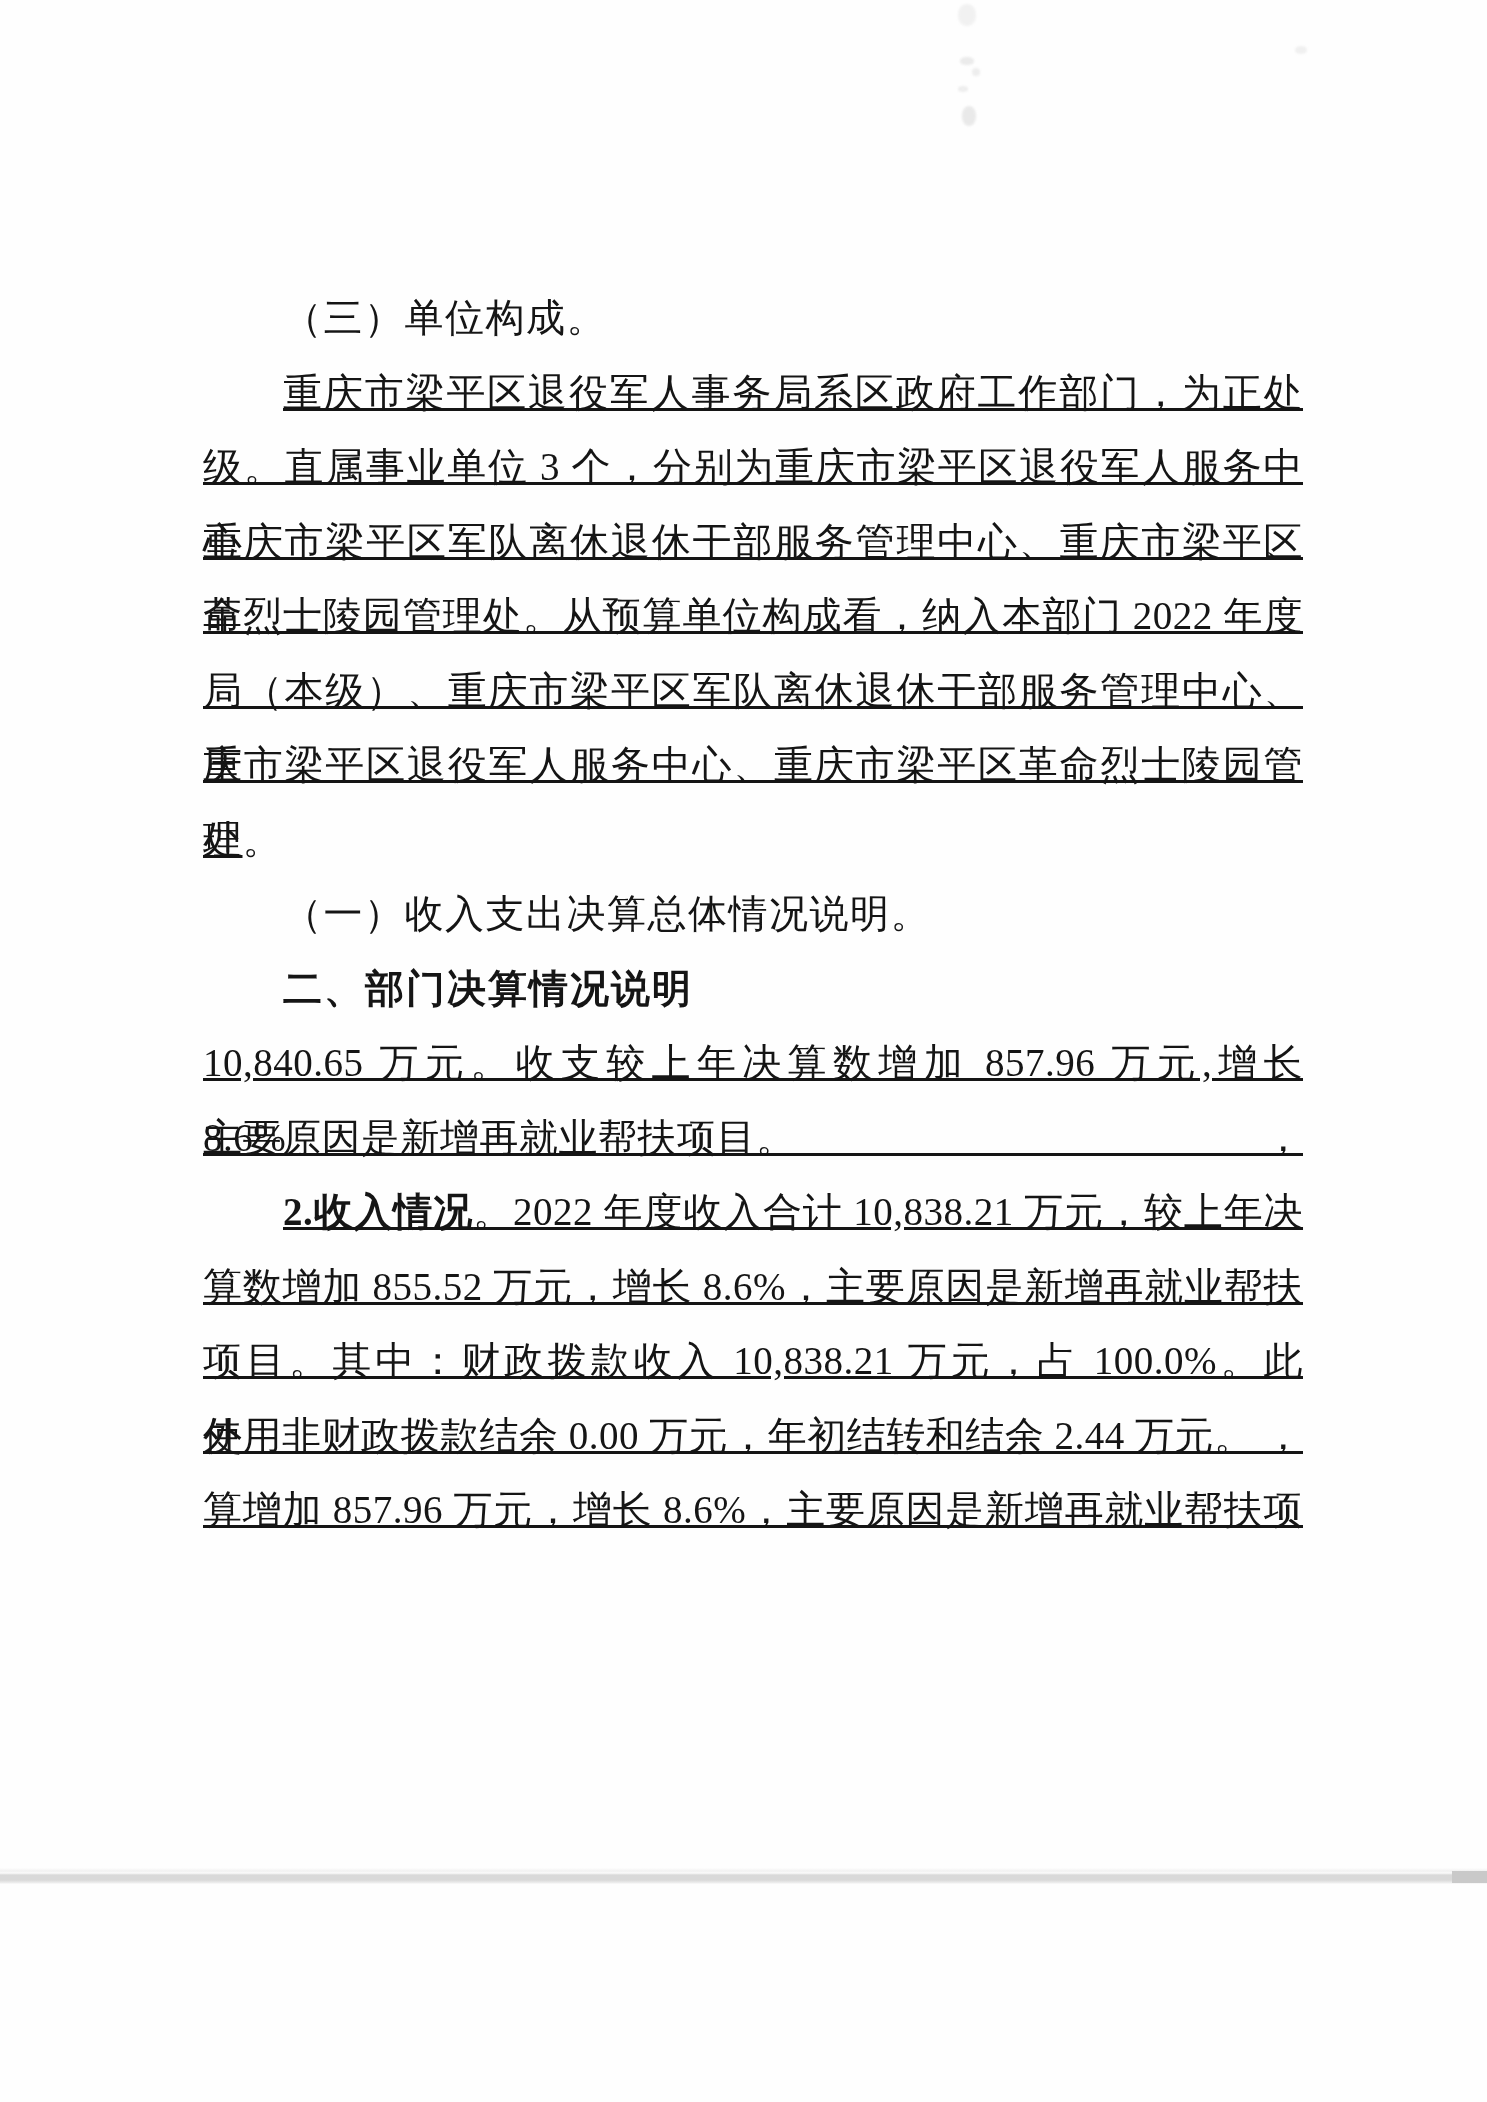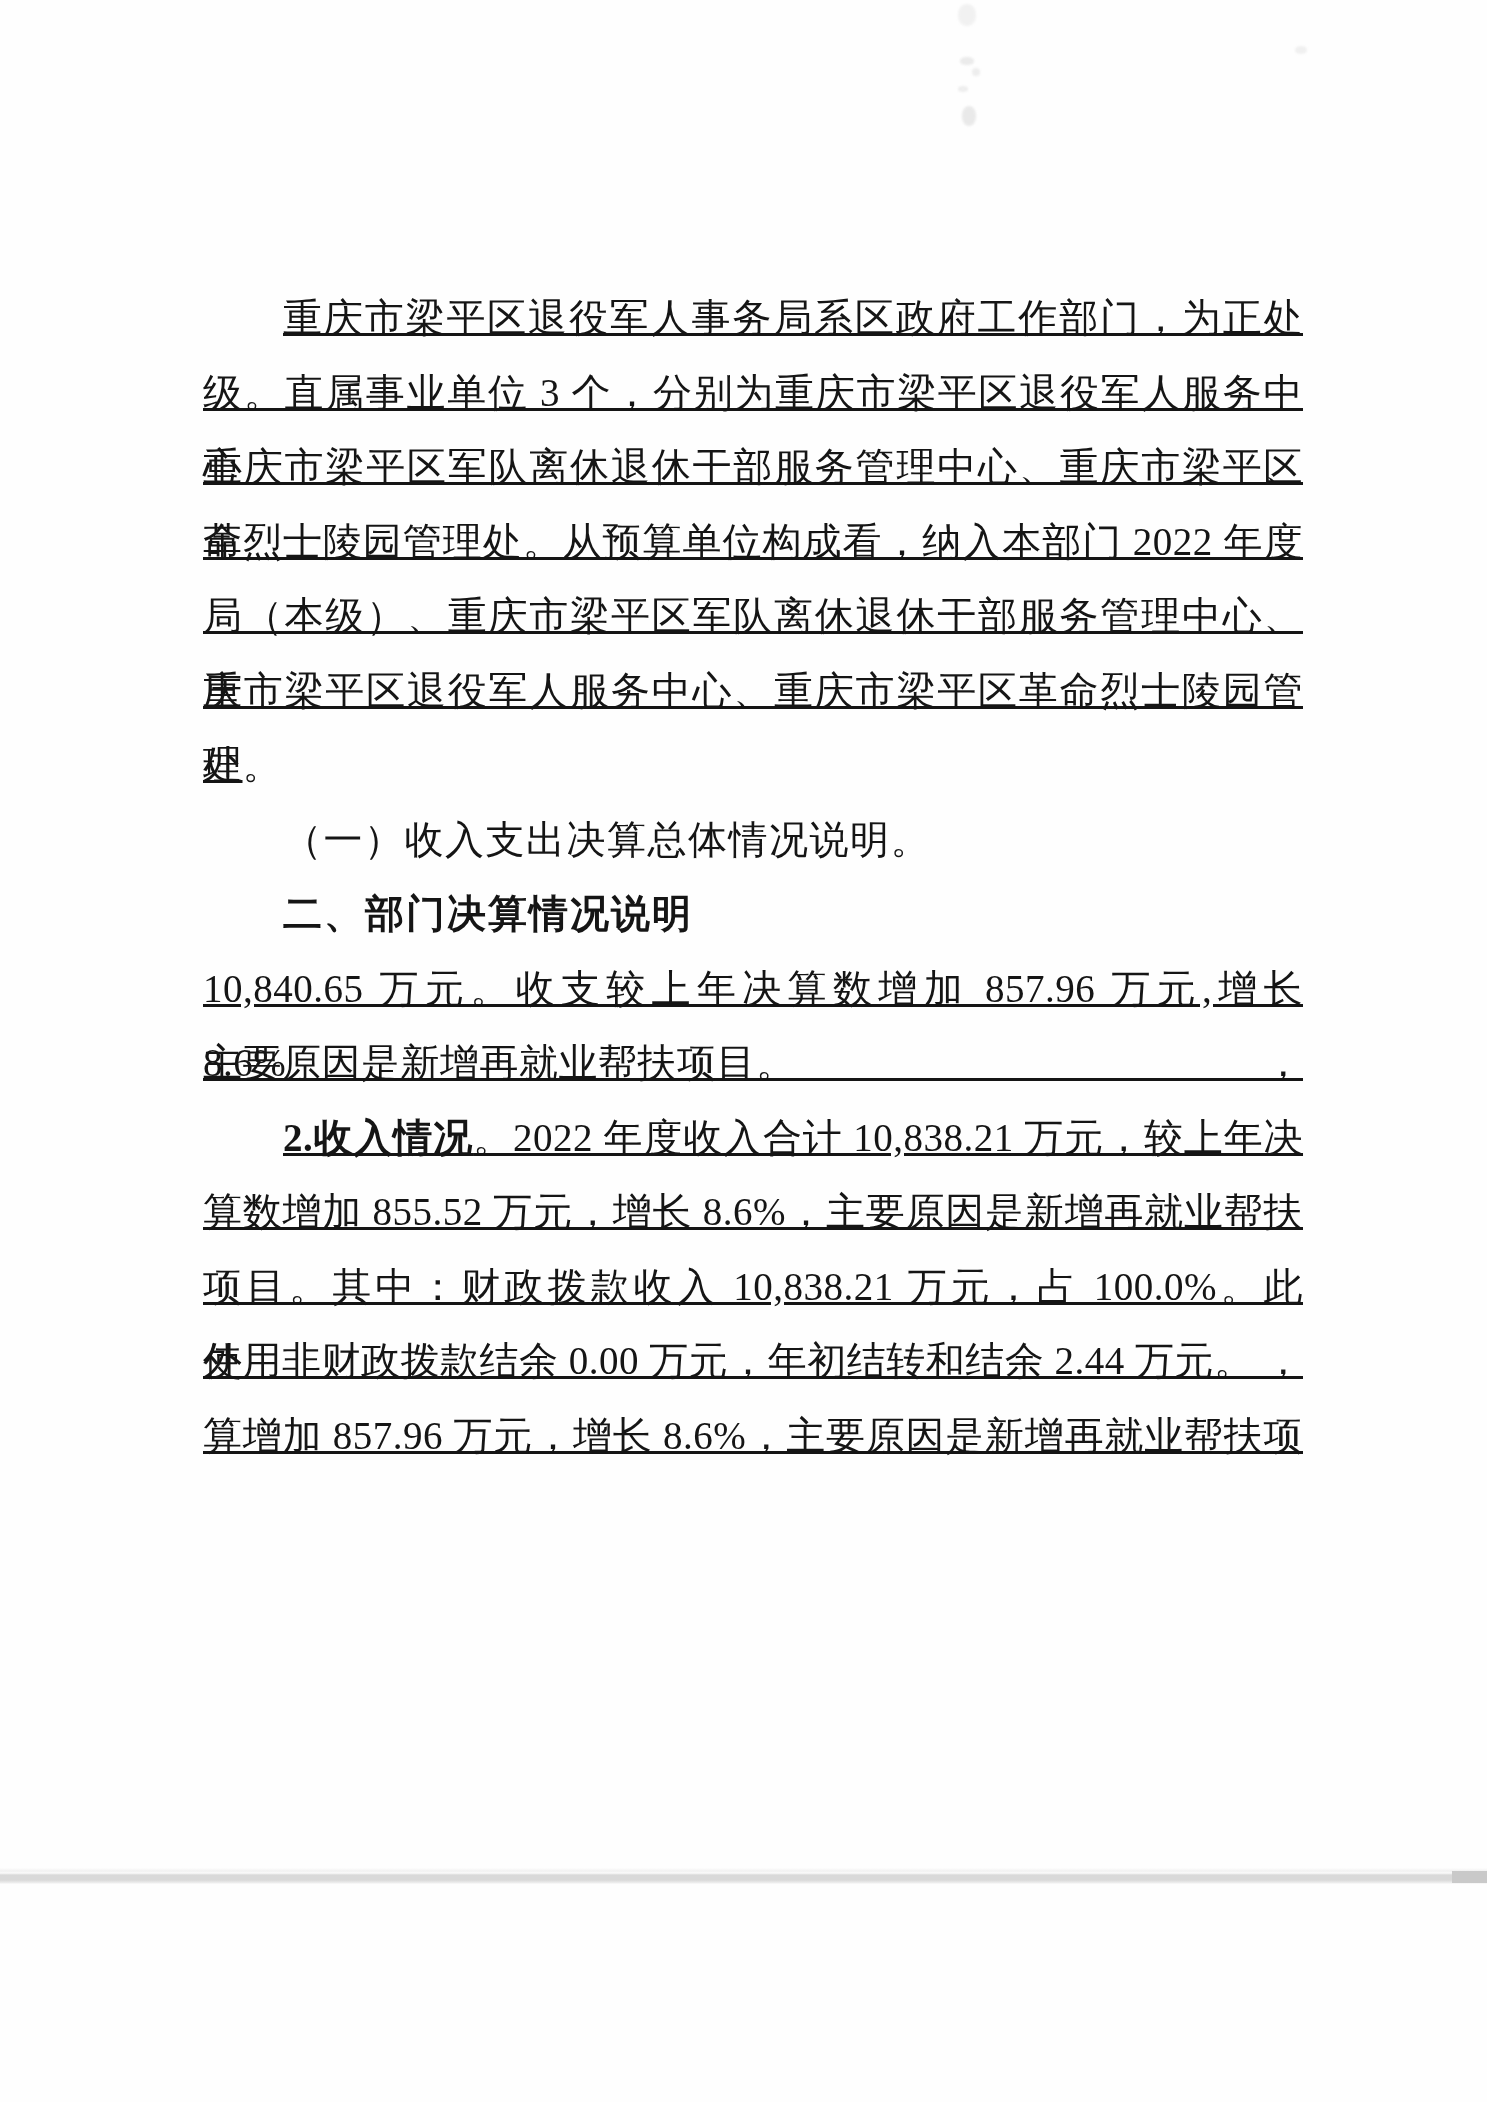--- a/index.html
+++ b/index.html
@@ -77,20 +77,21 @@
     background: #c9c9c9;
     filter: blur(0.5px);
   }
 </style>
 </head>
 <body>
 
 <div class="page">
 
   <main class="content">
+      <div class="line kaiti indent">（三）单位构成。</div>
       <div class="line body indent justify">重庆市梁平区退役军人事务局系区政府工作部门，为正处</div>
       <div class="line body justify">级。直属事业单位 3 个，分别为重庆市梁平区退役军人服务中心、</div>
       <div class="line body justify">重庆市梁平区军队离休退休干部服务管理中心、重庆市梁平区革</div>
       <div class="line body justify">命烈士陵园管理处。从预算单位构成看，纳入本部门 2022 年度</div>
       <div class="line body justify">局（本级）、重庆市梁平区军队离休退休干部服务管理中心、重</div>
       <div class="line body justify">庆市梁平区退役军人服务中心、重庆市梁平区革命烈士陵园管理</div>
       <div class="line body">处。</div>
       <div class="line kaiti indent">（一）收入支出决算总体情况说明。</div>
       <div class="line heiti indent">二、部门决算情况说明</div>
       <div class="line body justify">10,840.65 万元。收支较上年决算数增加 857.96 万元,增长 8.6%，</div>

